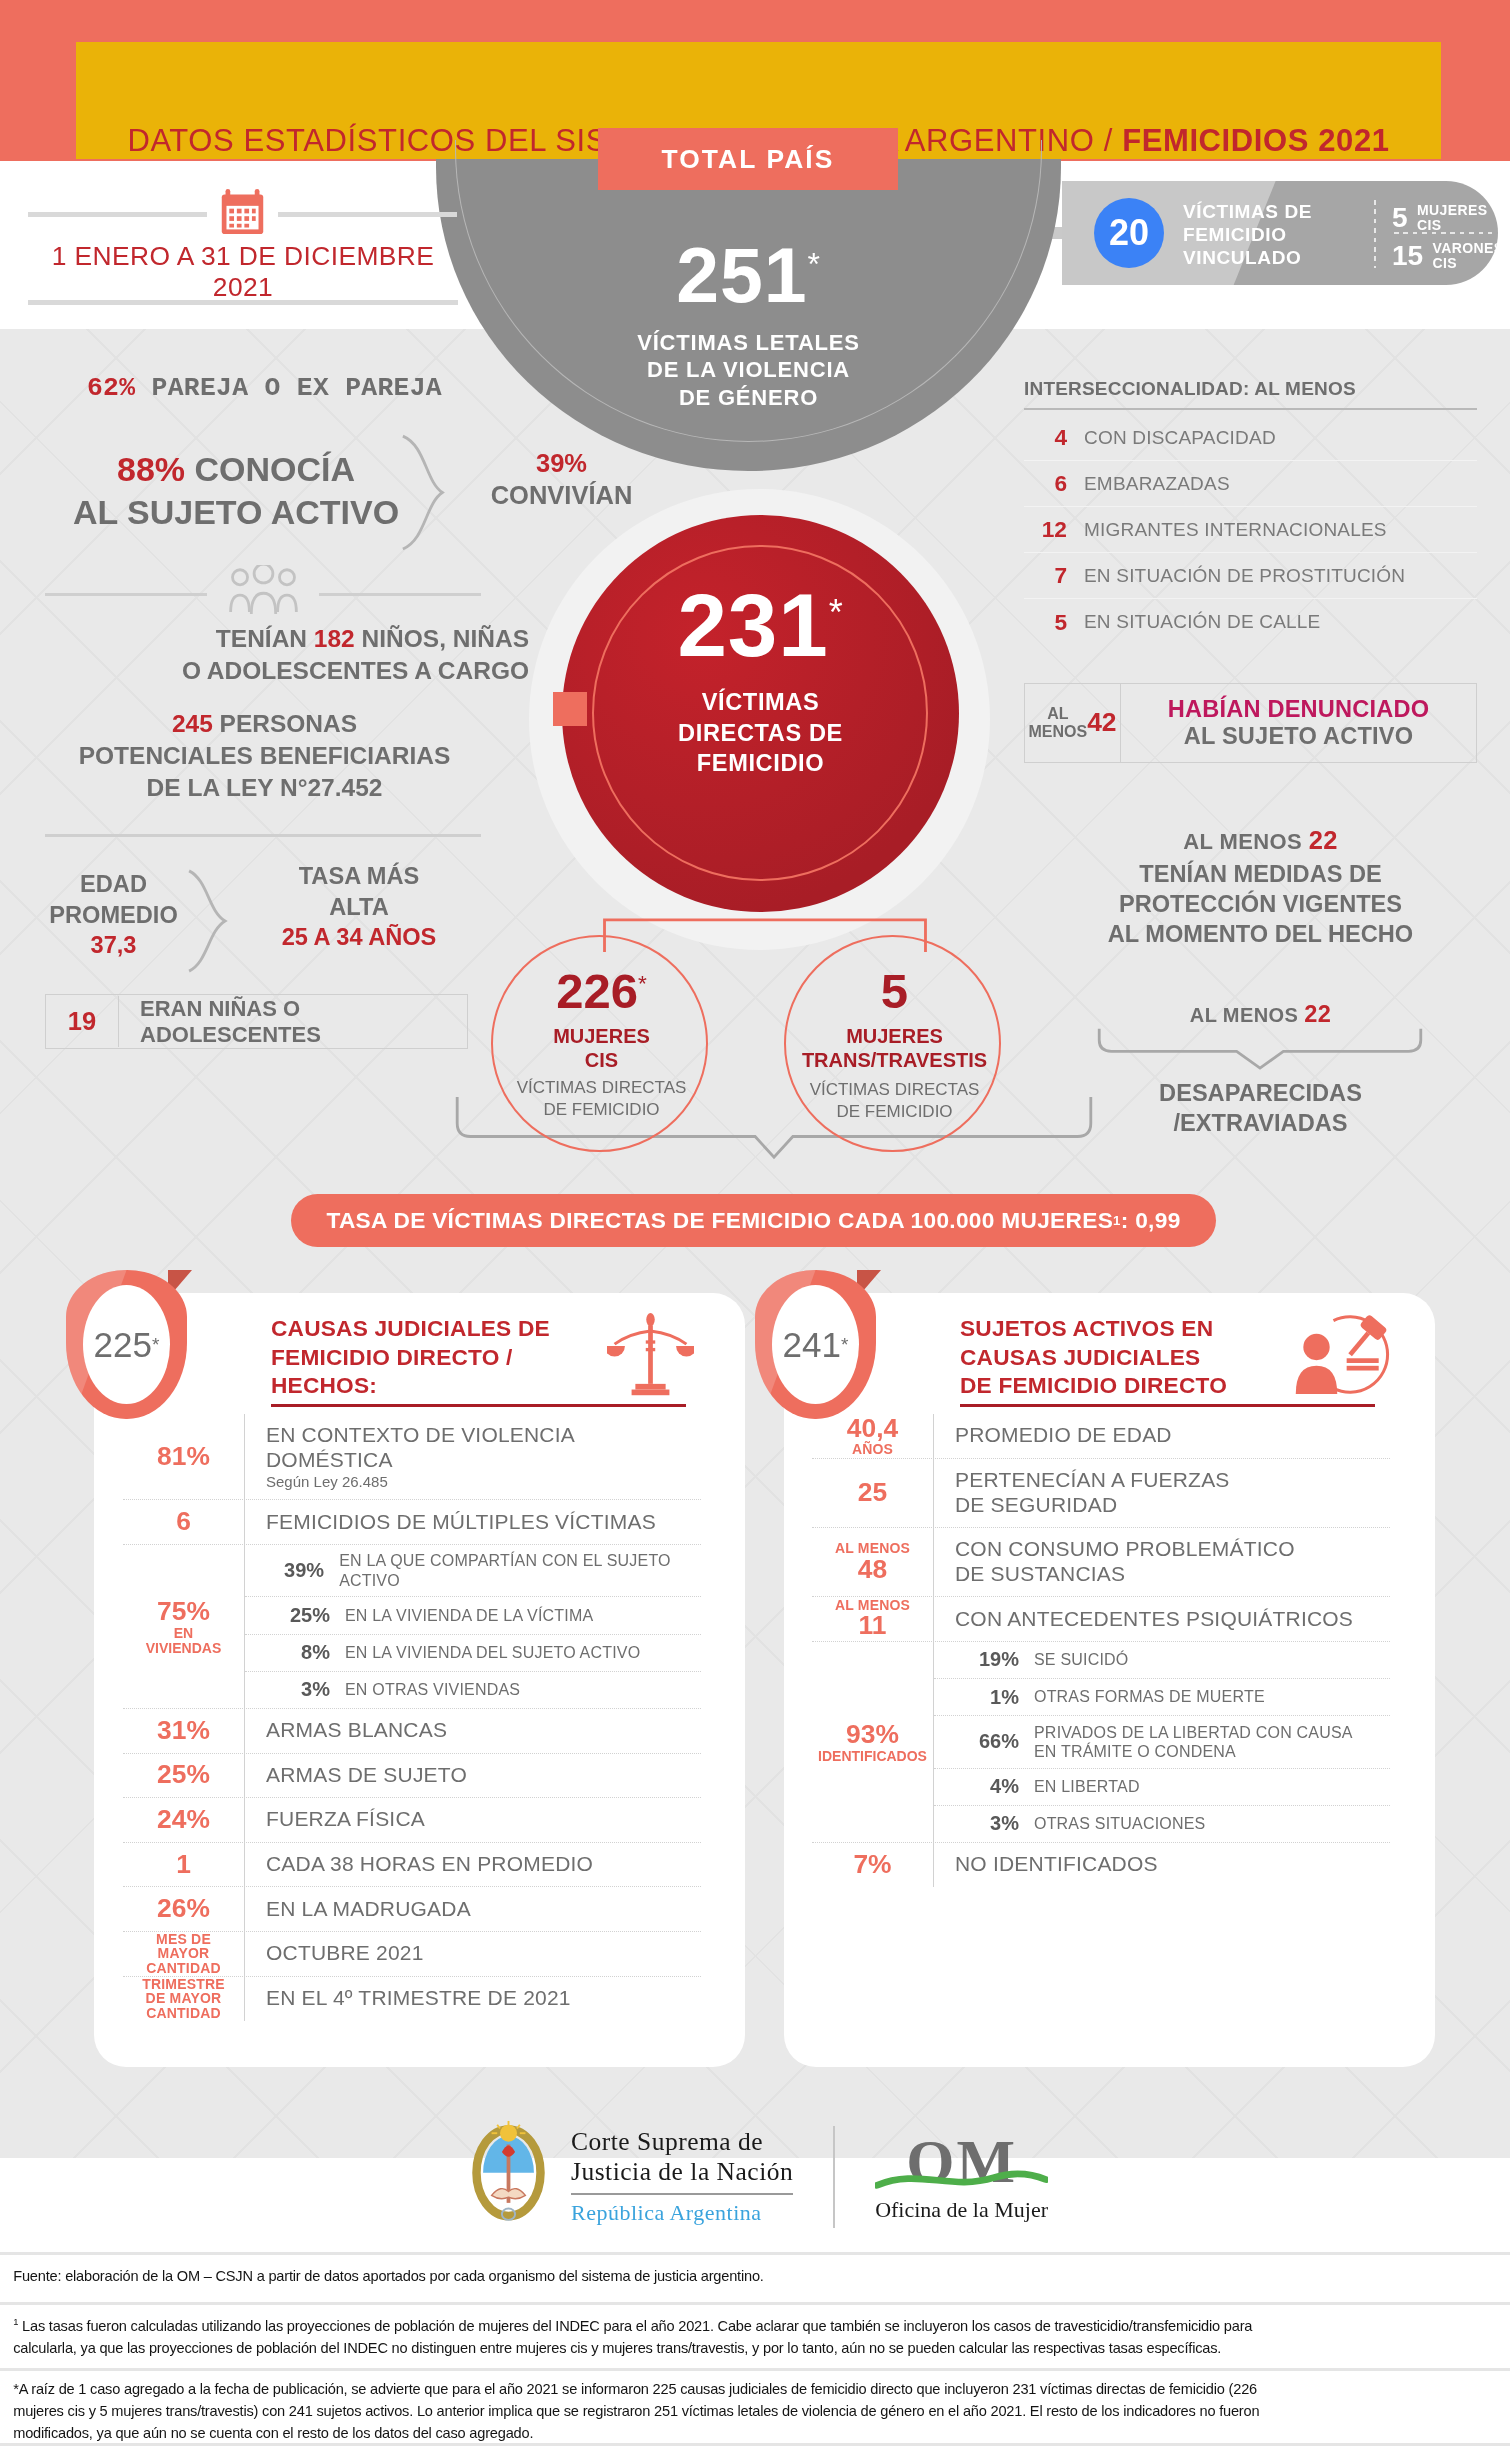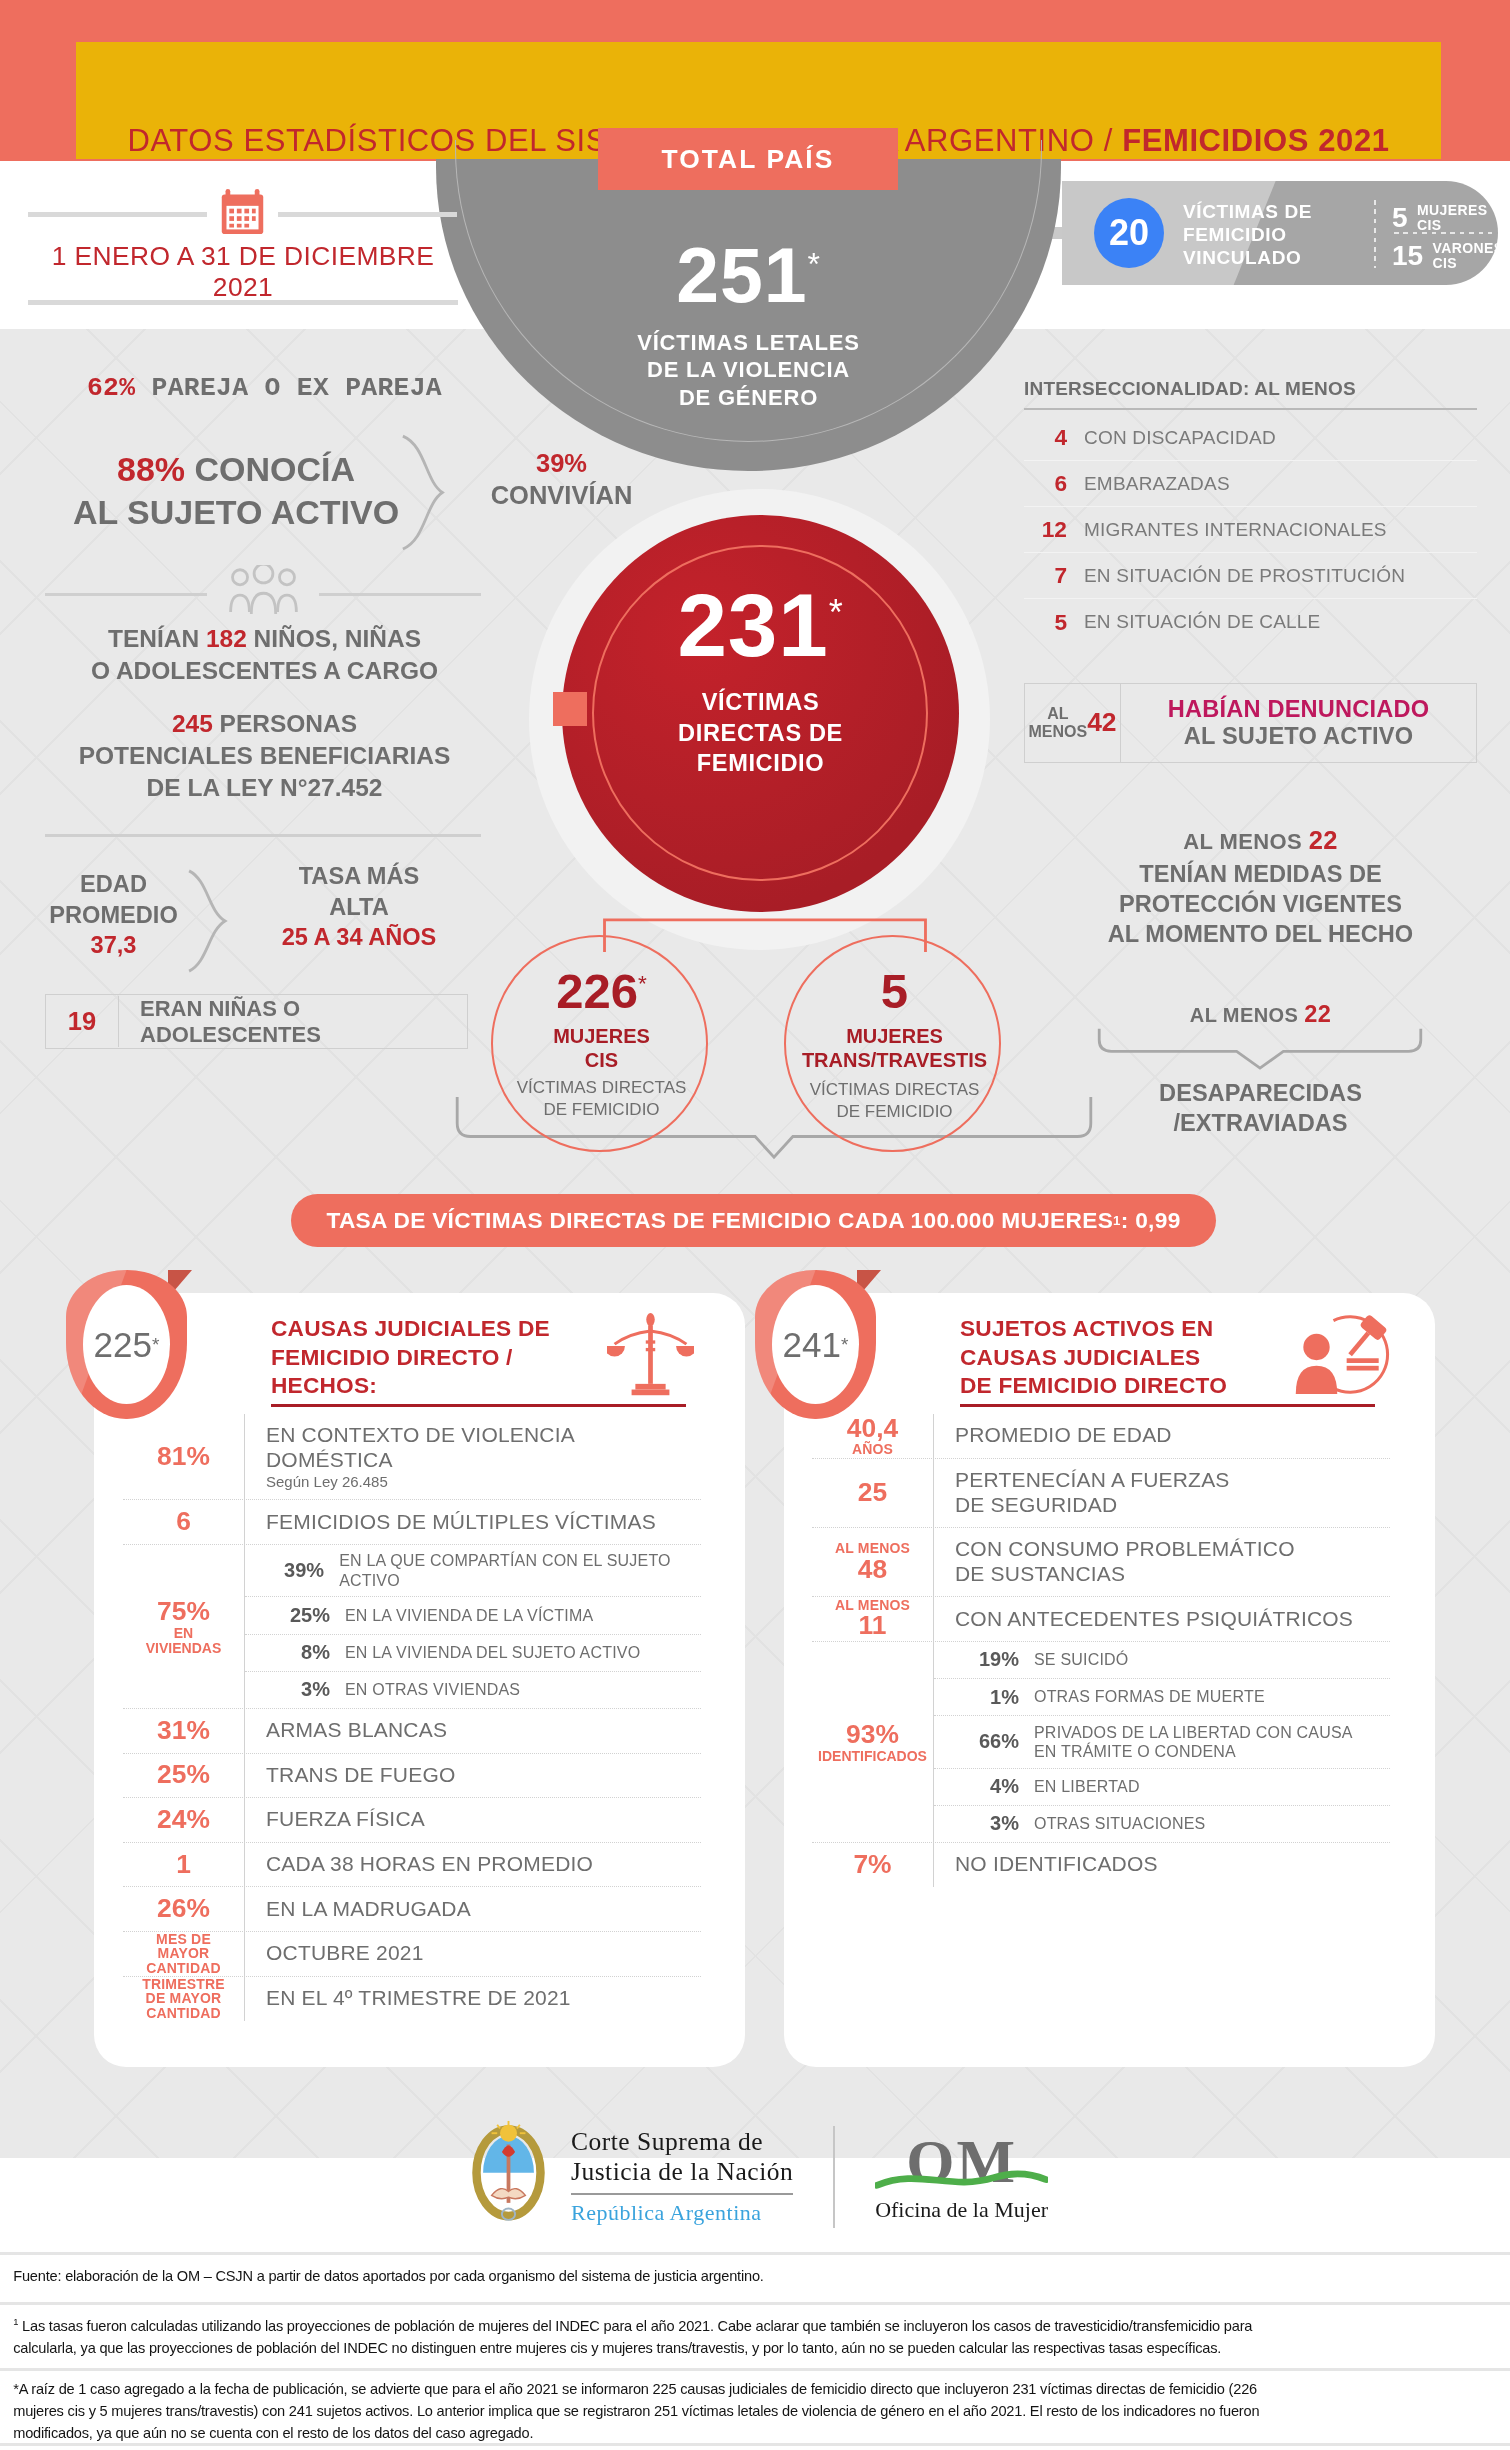--- a/index.html
+++ b/index.html
@@ -119,21 +119,21 @@
 
   .st-62{ left:0; top:373px; width:529px; text-align:center; font-size:26.4px; font-weight:700; letter-spacing:0.3px;font-family:Liberation Mono, monospace;}
   .st-88{ left:19px; top:448px; width:434px; text-align:center; font-size:34px; font-weight:700; line-height:1.25;}
   .st-39{ left:453px; top:448px; width:217px; text-align:center; font-size:25.5px; font-weight:700; line-height:1.25;}
   .brace1{ position:absolute; left:401px; top:434px; width:47px; height:118px; z-index:6;}
 
   .fam-icon{ position:absolute; left:225px; top:565px; width:77px; height:49px; z-index:6;}
   .hr-fam-l{ position:absolute; left:45px; top:593px; width:162px; height:2.8px; background:#cfcfcf; z-index:6;}
   .hr-fam-r{ position:absolute; left:319px; top:593px; width:162px; height:2.8px; background:#cfcfcf; z-index:6;}
 
-  .st-182{ left:0; top:623px; width:529px; text-align:center; font-size:24.5px; font-weight:700; line-height:1.3;}
+  .st-182{ left:0; top:623px; width:529px; text-align:right; font-size:24.5px; font-weight:700; line-height:1.3;}
   .st-245{ left:0; top:708px; width:529px; text-align:center; font-size:24.5px; font-weight:700; line-height:1.3;}
   .hr-245{ position:absolute; left:45px; top:834px; width:436px; height:2.8px; background:#cfcfcf; z-index:6;}
 
   .st-edad{ left:19px; top:869px; width:189px; text-align:center; font-size:23.6px; font-weight:700; line-height:1.3;}
   .st-tasa{ left:222px; top:861px; width:274px; text-align:center; font-size:23.6px; font-weight:700; line-height:1.3;}
   .brace2{ position:absolute; left:187px; top:869px; width:42px; height:104px; z-index:6;}
 
   .agebox{ position:absolute; left:45px; top:994px; width:423px; z-index:6;}
   .agerow{ display:flex; align-items:center; border:1.9px solid #cfcfcf; height:55px;}
   .agerow + .agerow{ border-top:none; }
@@ -559,21 +559,21 @@
       </div>
       <div class="v">
         <div class="m">ARMAS BLANCAS</div>
       </div>
     </div>
   <div class="row">
       <div class="k">
         <span class="big">25%</span>
       </div>
       <div class="v">
-        <div class="m">TRANS DE FUEGO</div>
+        <div class="m">ARMAS DE SUJETO</div>
       </div>
     </div>
   <div class="row">
       <div class="k">
         <span class="big">24%</span>
       </div>
       <div class="v">
         <div class="m">FUERZA FÍSICA</div>
       </div>
     </div>

